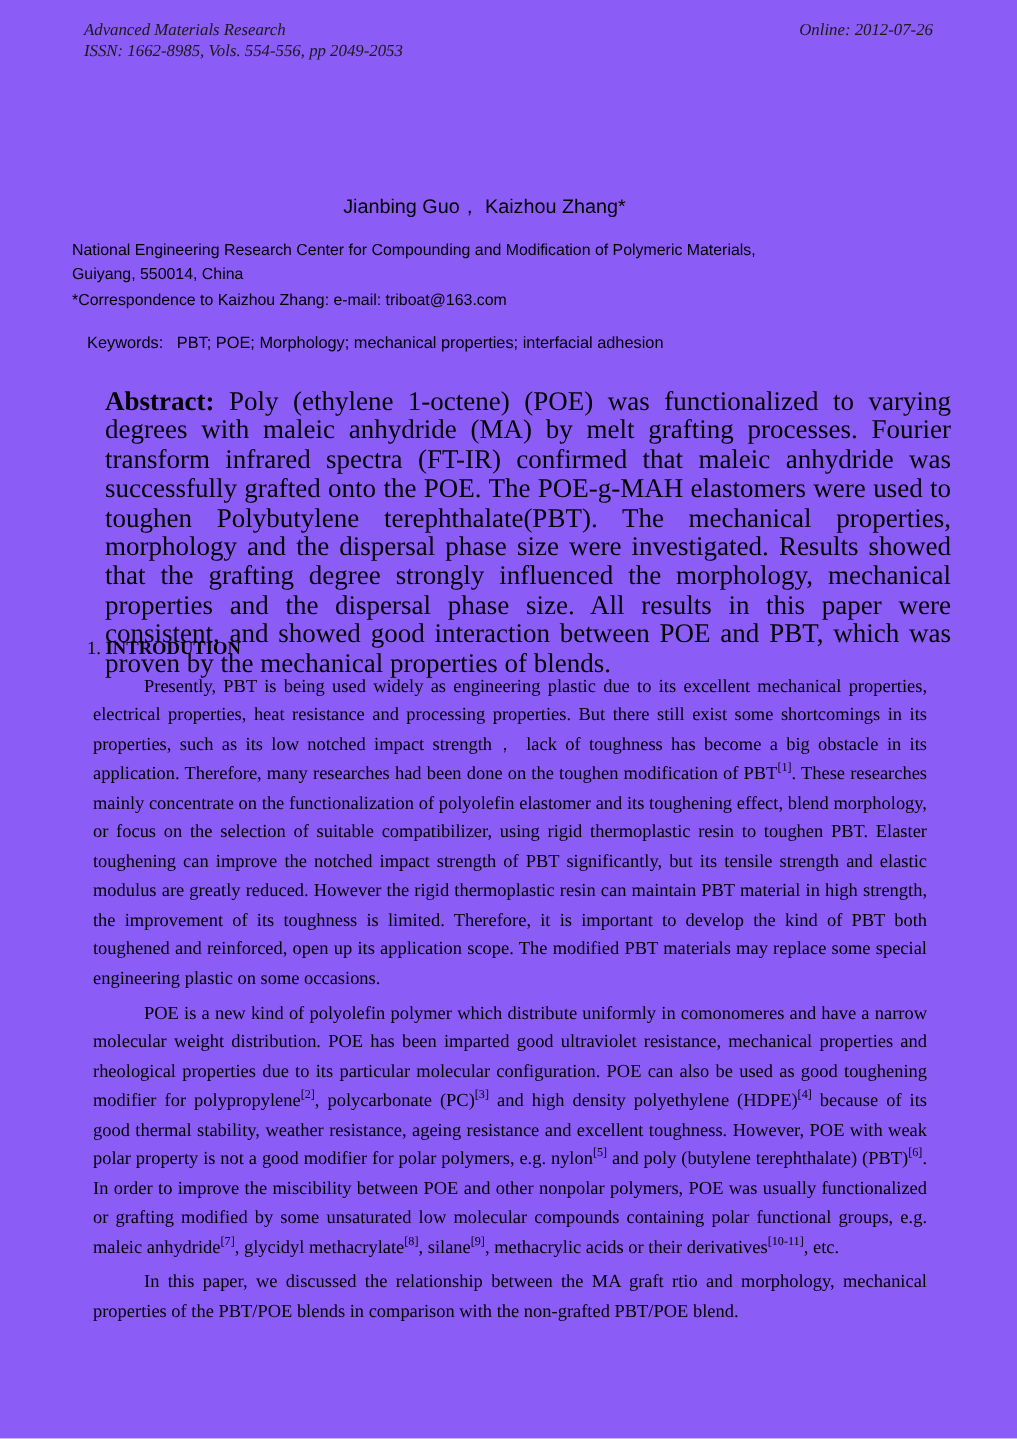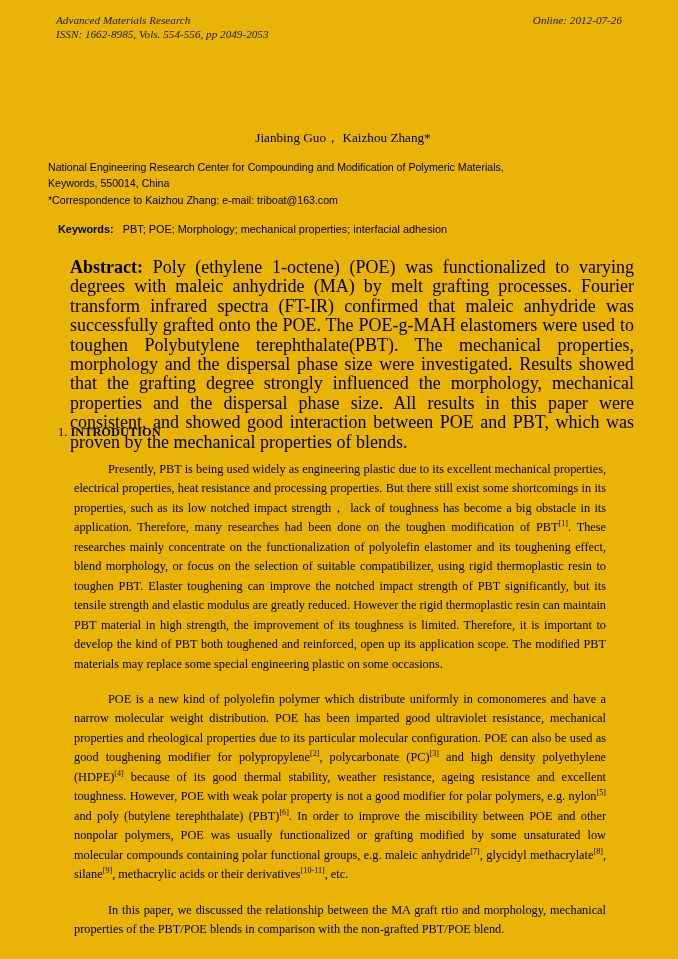--- a/index.html
+++ b/index.html
@@ -8,21 +8,21 @@
     background: #ffffff;
   }
   body {
     font-family: "Liberation Serif", serif;
     color: #000000;
   }
   .page {
     position: relative;
     width: 678px;
     height: 959px;
-    background: #eab308;
+    background: #8b5cf6;
     overflow: hidden;
     box-sizing: border-box;
   }
 
   
   .masthead {
     position: absolute;
     left: 56px;
     top: 14px;
     width: 566px;
@@ -51,25 +51,25 @@
     font-weight: bold;
     font-size: 15.2px;
     line-height: 22px;
     letter-spacing: 0.1px;
   }
   .title-line { display: block; }
 
   
   .authors {
     position: absolute;
-    left: 60px;
+    left: 40px;
     top: 129px;
     width: 566px;
     text-align: center;
-    font-family: Liberation Serif, serif;
+    font-family: Liberation Sans, sans-serif;
     font-size: 13.2px;
     line-height: 18px;
   }
 
   
   .affiliation {
     position: absolute;
     left: 48px;
     top: 159px;
     width: 582px;
@@ -84,21 +84,21 @@
   .keywords {
     position: absolute;
     left: 58px;
     top: 222px;
     width: 564px;
     font-family: "Liberation Sans", sans-serif;
     font-size: 10.9px;
     line-height: 15px;
   }
   .kw-label {
-    font-weight: bold;
+    font-weight: normal;
     margin-right: 9px;
   }
 
   
   .abstract {
     position: absolute;
     left: 70px;
     top: 258px;
     width: 564px;
     font-family: "Liberation Serif", serif;
@@ -128,21 +128,21 @@
     left: 58px;
     top: 444px;
     width: 564px;
     font-family: "Liberation Serif", serif;
     font-size: 12.3px;
     line-height: 19.45px;
     text-align: justify;
     text-justify: inter-word;
   }
   .para {
-    margin: 16px;
+    margin: 4px;
     text-indent: 34px;
   }
   sup {
     font-size: 0.66em;
     vertical-align: super;
     line-height: 0;
   }
 </style>
 </head>
 <body>
@@ -155,21 +155,21 @@
       <span class="masthead-online">Online: 2012-07-26</span>
     </div>
     <div class="masthead-line">ISSN: 1662-8985, Vols. 554-556, pp 2049-2053</div>
   </div>
 
 
   <div class="authors">Jianbing Guo， Kaizhou Zhang*</div>
 
   <div class="affiliation">
     <span class="affil-line">National Engineering Research Center for Compounding and Modification of Polymeric Materials,</span>
-    <span class="affil-line">Keywords, 550014, China</span>
+    <span class="affil-line">Guiyang, 550014, China</span>
     <span class="affil-line">*Correspondence to Kaizhou Zhang: e-mail: triboat@163.com</span>
   </div>
 
   <div class="keywords">
     <span class="kw-label">Keywords:</span><span>PBT; POE; Morphology; mechanical properties; interfacial adhesion</span>
   </div>
 
   <div class="abstract">
     <span class="abs-label">Abstract:</span><span> Poly (ethylene 1-octene) (POE) was functionalized to varying degrees with maleic anhydride (MA) by melt grafting processes. Fourier transform infrared spectra (FT-IR) confirmed that maleic anhydride was successfully grafted onto the POE. The POE-g-MAH elastomers were used to toughen Polybutylene terephthalate(PBT). The mechanical properties, morphology and the dispersal phase size were investigated. Results showed that the grafting degree strongly influenced the morphology, mechanical properties and the dispersal phase size. All results in this paper were consistent, and showed good interaction between POE and PBT, which was proven by the mechanical properties of blends.</span>
   </div>

